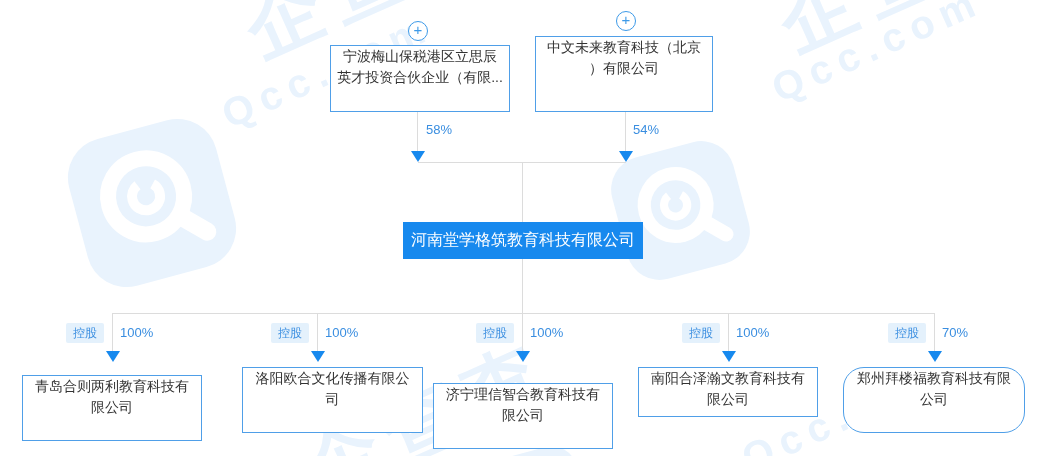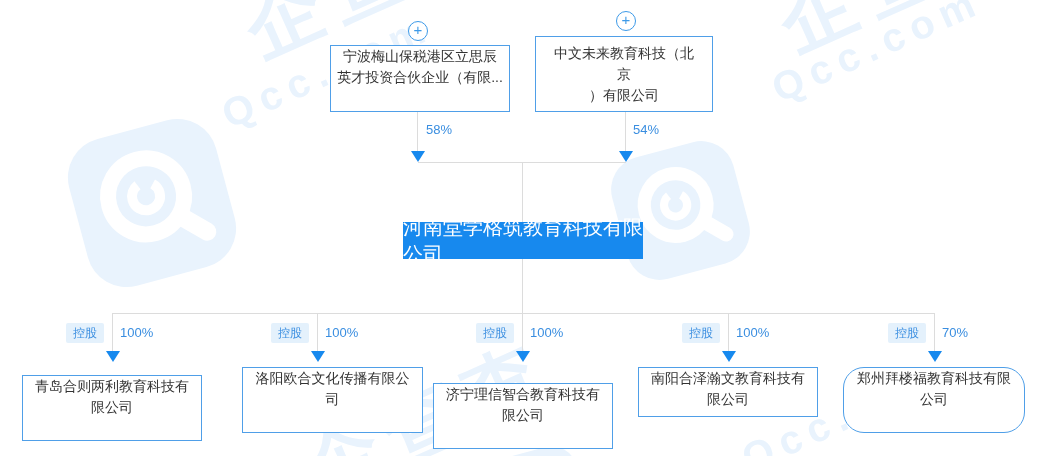--- a/index.html
+++ b/index.html
@@ -19,29 +19,29 @@
     position:absolute;width:0;height:0;
     border-left:7px solid transparent;border-right:7px solid transparent;
     border-top:11px solid #1789ee;
   }
   .node{
     position:absolute;background:#fff;border:1px solid #4f9fe8;box-sizing:border-box;
     display:flex;align-items:flex-start;justify-content:center;text-align:center;
     color:#333;font-size:14px;line-height:21px;
   }
   .company-name{white-space:pre-line;padding:0 4px;}
-  .node-split{flex-direction:column;padding:8px;align-items:flex-start;}
+  .node-split{flex-direction:row;padding:0;align-items:flex-start;}
   .node-split .name-area{flex:1;display:flex;align-items:center;justify-content:center;}
   .funding-badge{
     height:22px;line-height:22px;background:#ddeefb;color:#1e87e5;
     font-size:12px;text-align:center;
   }
   .focus-node{
-    position:absolute;background:#1789ee;border:none;color:#fff;font-size:20px;
-    display:flex;align-items:center;justify-content:center;
+    position:absolute;background:#1789ee;border:none;color:#fff;font-size:16px;
+    display:flex;align-items:center;justify-content:center;text-align:center;
   }
   .plus-icon{
     position:absolute;width:20px;height:20px;border:1.5px solid #3d9ae8;border-radius:50%;
     box-sizing:border-box;color:#3d9ae8;font-size:15px;line-height:16px;text-align:center;
     background:#fff;cursor:pointer;
   }
   .plus-icon::before{content:"+";}
   .pct{position:absolute;color:#3a8ee0;font-size:13px;white-space:nowrap;}
   .ctrl-badge{
     position:absolute;background:#e4f1fc;color:#3a8ee0;font-size:12px;

